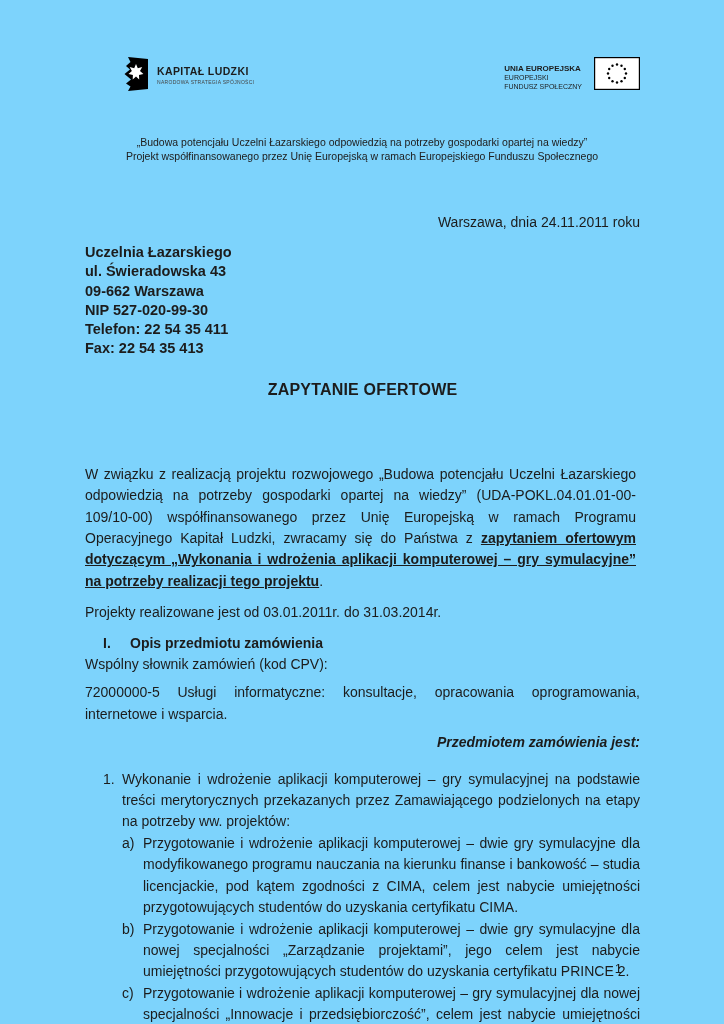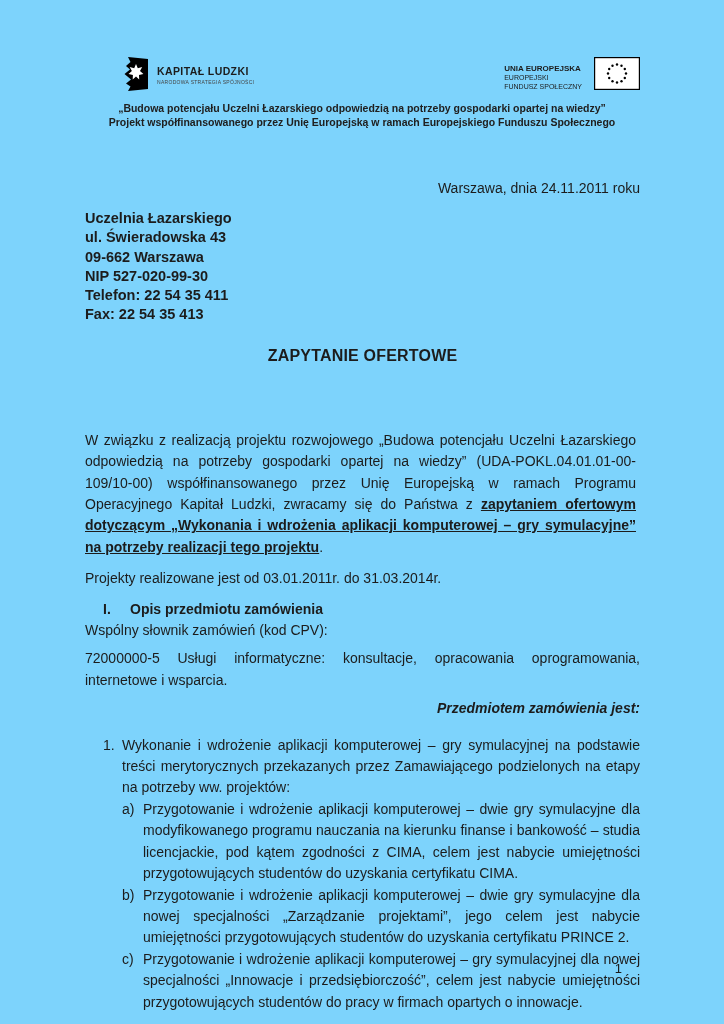--- a/index.html
+++ b/index.html
@@ -19,22 +19,22 @@
   .kl-text{margin-left:9px;padding-top:9px;}
   .kl-title{font-size:10.5px;font-weight:bold;letter-spacing:.4px;line-height:11px;}
   .kl-sub{font-size:5px;color:#444;letter-spacing:.3px;margin-top:2px;}
   .eu-logo{display:flex;align-items:flex-start;}
   .eu-text{margin-right:12px;padding-top:7px;}
   .eu-line1{font-size:8px;font-weight:bold;line-height:9px;}
   .eu-line2,.eu-line3{font-size:7px;line-height:9px;}
   .eu-flag{display:block;}
   
   .project-note{
-    margin-top:10px;text-align:center;
-    font-size:10.5px;font-weight:bold;line-height:14px;color:#202020;
+    margin-top:44px;text-align:center;
+    font-size:10.5px;font-weight:normal;line-height:14px;color:#202020;
   }
   
   .content{padding:0 84px 0 85px;}
   .date{margin-top:50px;text-align:right;font-size:14px;line-height:19px;}
   .sender{margin-top:11px;font-weight:bold;font-size:14.5px;line-height:19.3px;}
   .doc-title{
     margin:21px 0 0 0;text-align:center;
     font-size:16px;font-weight:bold;letter-spacing:.2px;line-height:20px;
   }
   .intro{margin:64px 4px 0 0;font-size:14px;line-height:21.4px;text-align:justify;}

